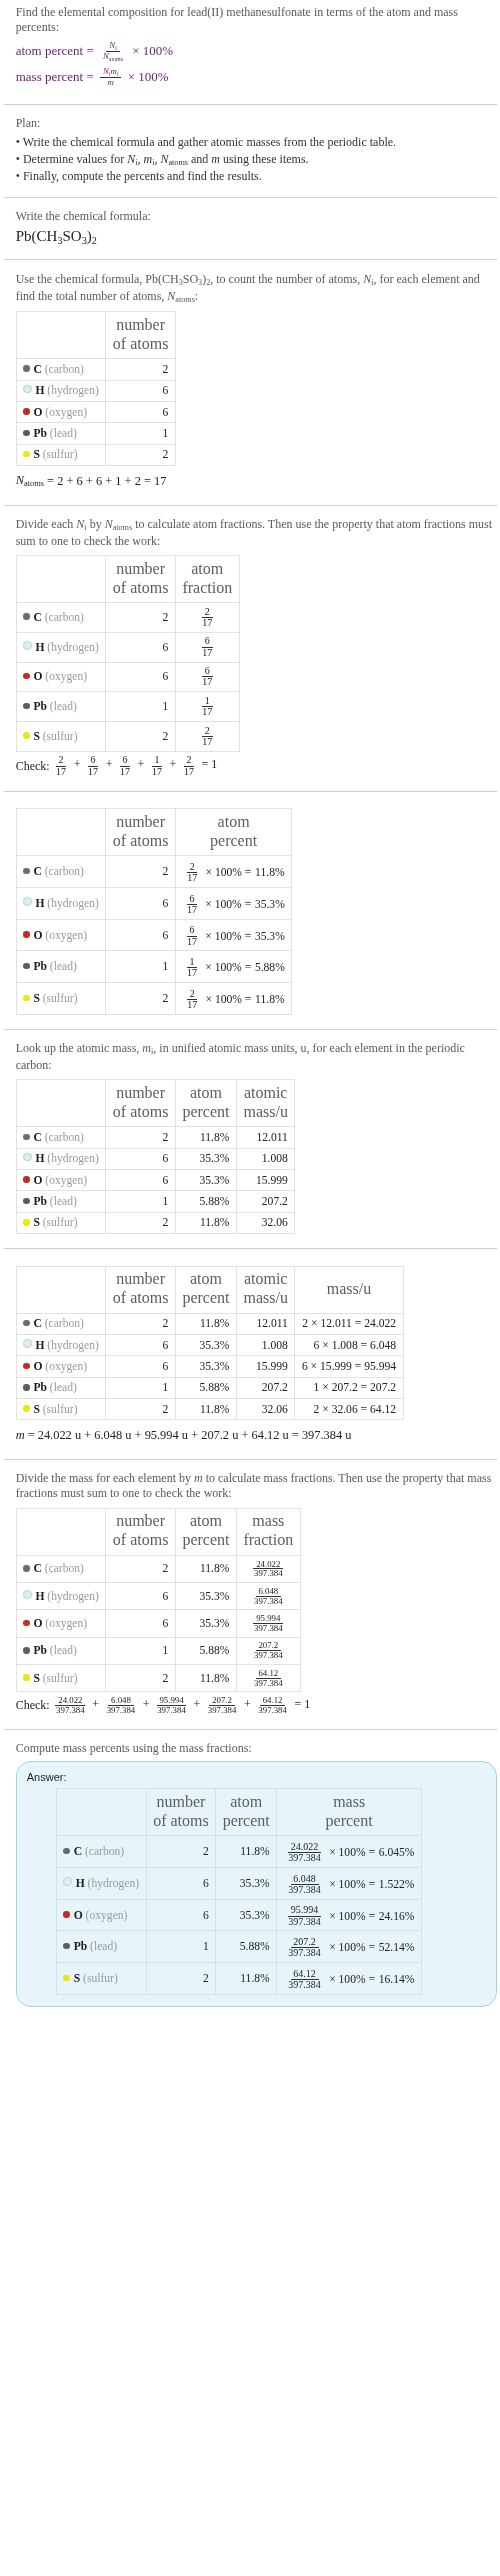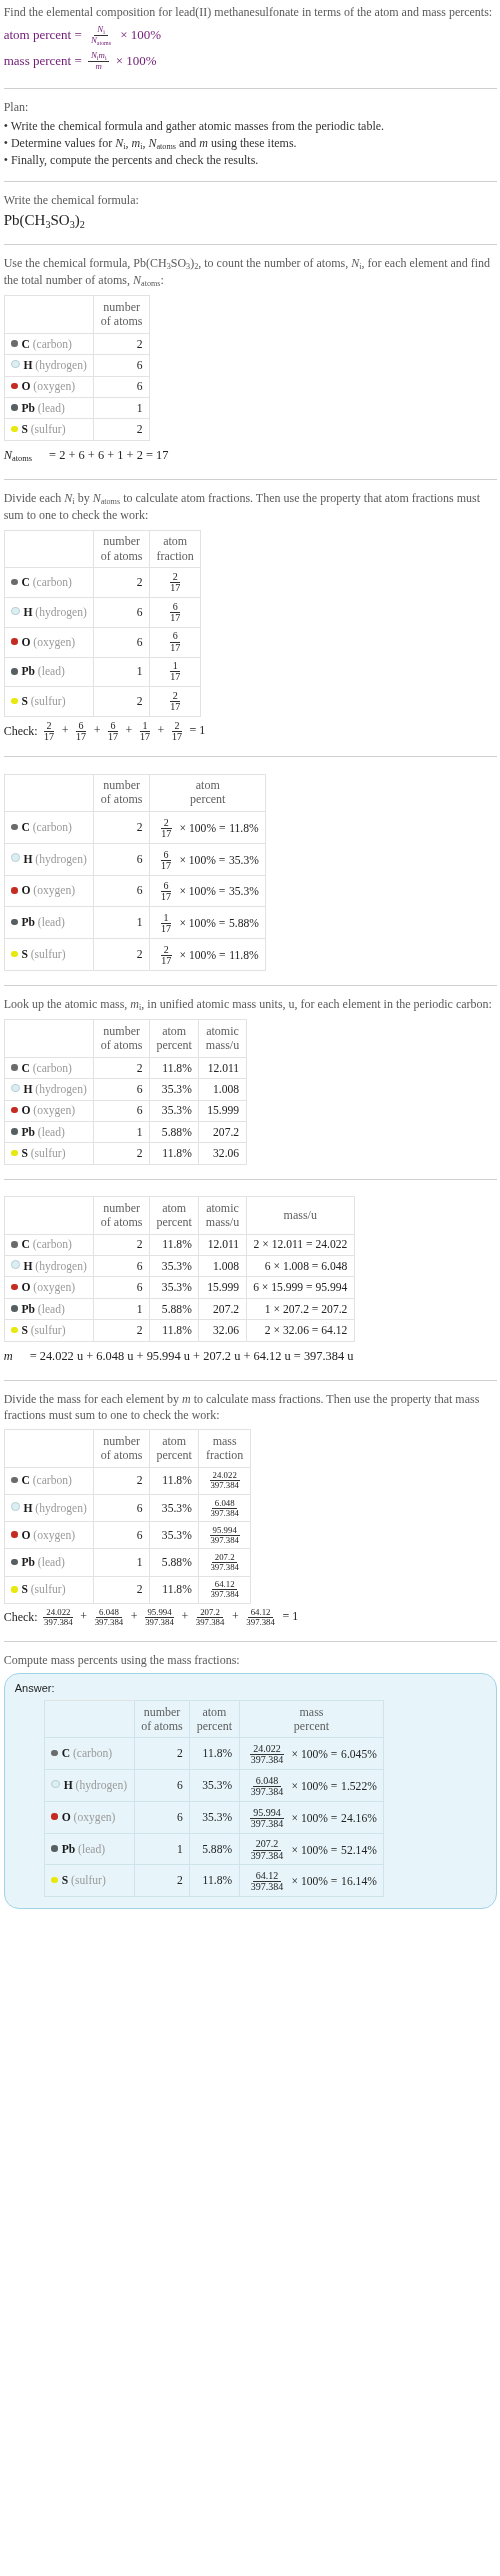--- a/index.html
+++ b/index.html
@@ -13,20 +13,21 @@
     color: #222222;
     font-size: 12px;
   }
   .page {
     width: 501px;
     box-sizing: border-box;
     padding: 0 3.7px;
   }
   .section {
     padding: 4.6px 0 5.5px 0;
+    margin-left: 12px;
   }
   hr.divider {
     border: none;
     border-top: 0.9px solid #cfcfcf;
     margin: 6.5px 0 6.5px 0;
     height: 0;
   }
   .prompt {
     color: #5a5a5a;
     line-height: 1.32;
@@ -83,21 +84,21 @@
   table.chem td, table.chem th {
     border: 0.9px solid #e2e2e2;
     padding: 3.7px 6.5px;
     vertical-align: middle;
     font-weight: normal;
   }
   table.chem thead td {
     color: #5e5e5e;
     text-align: center;
     line-height: 1.18;
-    font-size: 12px;
+    font-size: 16px;
     padding: 3.7px 6.5px 4.6px 6.5px;
   }
   table.chem thead td.blank { border-top-color: #e2e2e2; }
   td.el {
     white-space: nowrap;
     padding-left: 5.5px;
     padding-right: 9.2px;
   }
   td.num-cell { text-align: right; white-space: nowrap; }
   td.ctr { text-align: center; white-space: nowrap; }
@@ -109,21 +110,21 @@
     vertical-align: 0.9px;
   }
   .sym { font-weight: bold; color: #1b1b1b; }
   .ename { color: #9a9a9a; }
   .eq-row {
     margin: 7.4px 0 3.7px 0;
     font-size: 12.4px;
     display: flex;
     align-items: center;
     flex-wrap: wrap;
-    gap: 17px;
+    gap: 3px;
   }
   .check-row {
     margin: 3.7px 0 1.8px 0;
     font-size: 12px;
     display: flex;
     align-items: center;
     flex-wrap: wrap;
     gap: 1.8px;
   }
   .answer-box {
@@ -177,21 +178,21 @@
   </div>
 
   <hr class="divider">
 
   <div class="section">
     <div class="prompt">Plan:</div>
     <div class="bullet">• Write the chemical formula and gather atomic masses from the periodic table.</div>
     <div class="bullet">
       <span>• Determine values for </span><span class="it">N</span><sub>i</sub><span>, </span><span class="it">m</span><sub>i</sub><span>, </span><span class="it">N</span><sub>atoms</sub><span> and </span><span class="it">m</span><span> using these items.</span>
     </div>
-    <div class="bullet">• Finally, compute the percents and check the results.</div>
+    <div class="bullet">• Finally, compute the percents and find the results.</div>
   </div>
 
   <hr class="divider">
 
   <div class="section">
     <div class="prompt">Write the chemical formula:</div>
     <div class="bigformula">
       Pb(CH<sub>3</sub>SO<sub>3</sub>)<sub>2</sub>
     </div>
   </div>

